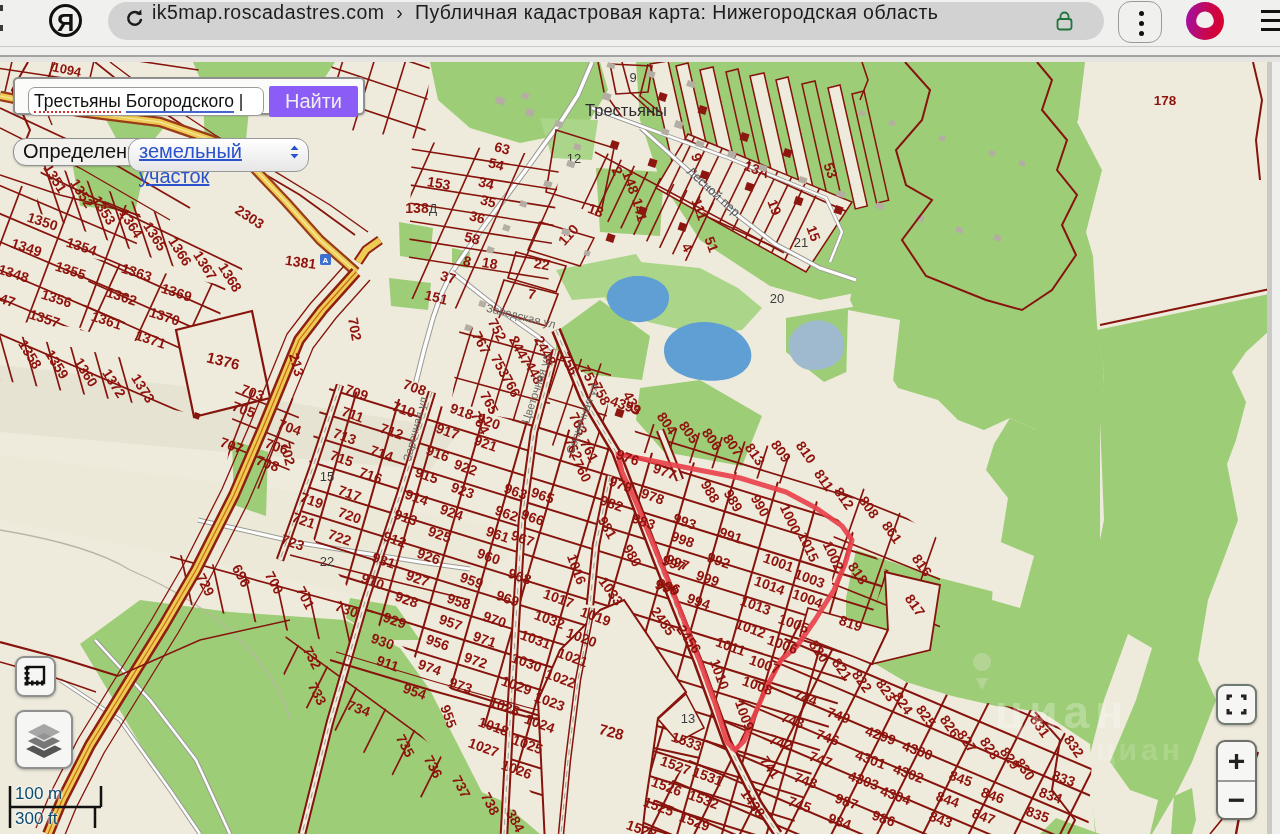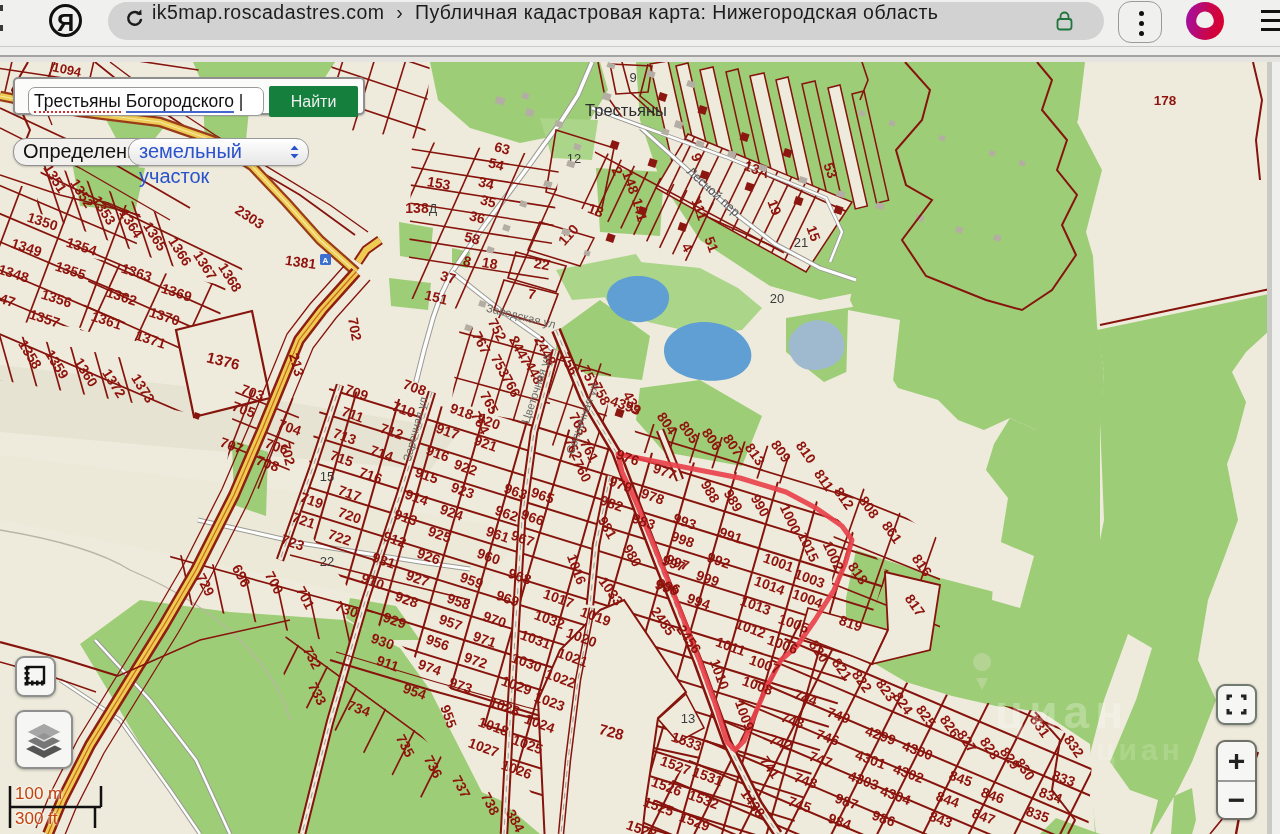--- a/index.html
+++ b/index.html
@@ -18,27 +18,27 @@
   
   .ham div { position:absolute; left:1261px; width:26px; height:3px; background:#111; }
   .ledge { position:absolute; left:0; width:3px; height:6px; background:#3a3a3a; }
   .mapwrap { position:absolute; left:0; top:62px; width:1280px; height:772px; filter:blur(0.28px); }
   .rstrip1 { position:absolute; left:1267px; top:62px; width:5px; height:772px; background:#c9c9c5; }
   .rstrip2 { position:absolute; left:1272px; top:62px; width:8px; height:772px; background:#efefed; }
   .searchbox { position:absolute; left:13px; top:77px; width:352px; height:38px; background:#fbfbfa; border:2px solid #8f8f8f; border-radius:5px; box-shadow:0 1px 2px rgba(0,0,0,0.25); }
   .sinput { position:absolute; left:13px; top:8px; width:236px; height:29px; background:#fff; border:1.5px solid #9a9a9a; border-radius:7px; font-size:17.5px; color:#111; padding-left:5px; line-height:27px; white-space:nowrap; }
   .u-red { border-bottom:2px dotted #d03030; }
   .u-blue { border-bottom:2px solid #4466cc; }
-  .findbtn { position:absolute; right:5px; top:7px; width:89px; height:31px; background:#15803d; color:#eee; font-size:16px; text-align:center; line-height:31px; border-radius:2px; }
+  .findbtn { position:absolute; right:5px; top:7px; width:89px; height:31px; background:#8b5cf6; color:#eee; font-size:20px; text-align:center; line-height:31px; border-radius:2px; }
   .defrow { position:absolute; left:13px; top:138px; width:294px; height:28px; background:#f2f1ee; border:1.5px solid #8f8f8f; border-radius:13px; box-shadow:0 1px 2px rgba(0,0,0,0.2); font-size:20px; color:#111; line-height:25px; }
   .defrow .lbl { position:absolute; left:9px; top:0; }
-  .selpill { position:absolute; left:114px; top:-1.5px; width:181px; height:28px; background:linear-gradient(#fff,#e6e6e6); border:1.5px solid #999; border-radius:13px; color:#2a52cc; padding-left:10px; line-height:25px; }
+  .selpill { position:absolute; left:114px; top:-1.5px; width:181px; height:34px; background:linear-gradient(#fff,#e6e6e6); border:1.5px solid #999; border-radius:13px; color:#2a52cc; padding-left:10px; line-height:25px;text-decoration:underline; }
   .chev { position:absolute; right:8px; top:5px; width:11px; height:16px; }
   .mapbtn { position:absolute; background:#f6f6f4; border:2px solid #8f8f8f; border-radius:9px; box-shadow:0 1px 3px rgba(0,0,0,0.3); }
-  .scale { position:absolute; left:8px; top:782px; width:130px; height:52px; color:#c2410c; font-size:17px; }
+  .scale { position:absolute; left:8px; top:782px; width:130px; height:52px; color:#0c4a6e; font-size:17px; }
 </style></head>
 <body>
 <div class="topbar"></div>
 <div class="ledge" style="top:5px"></div>
 <div class="ledge" style="top:25px"></div>
 <div class="divider1"></div>
 <div class="band2"></div>
 <div class="divider2"></div>
 <div class="band3"></div>
 <div class="ya-logo">Я</div>

